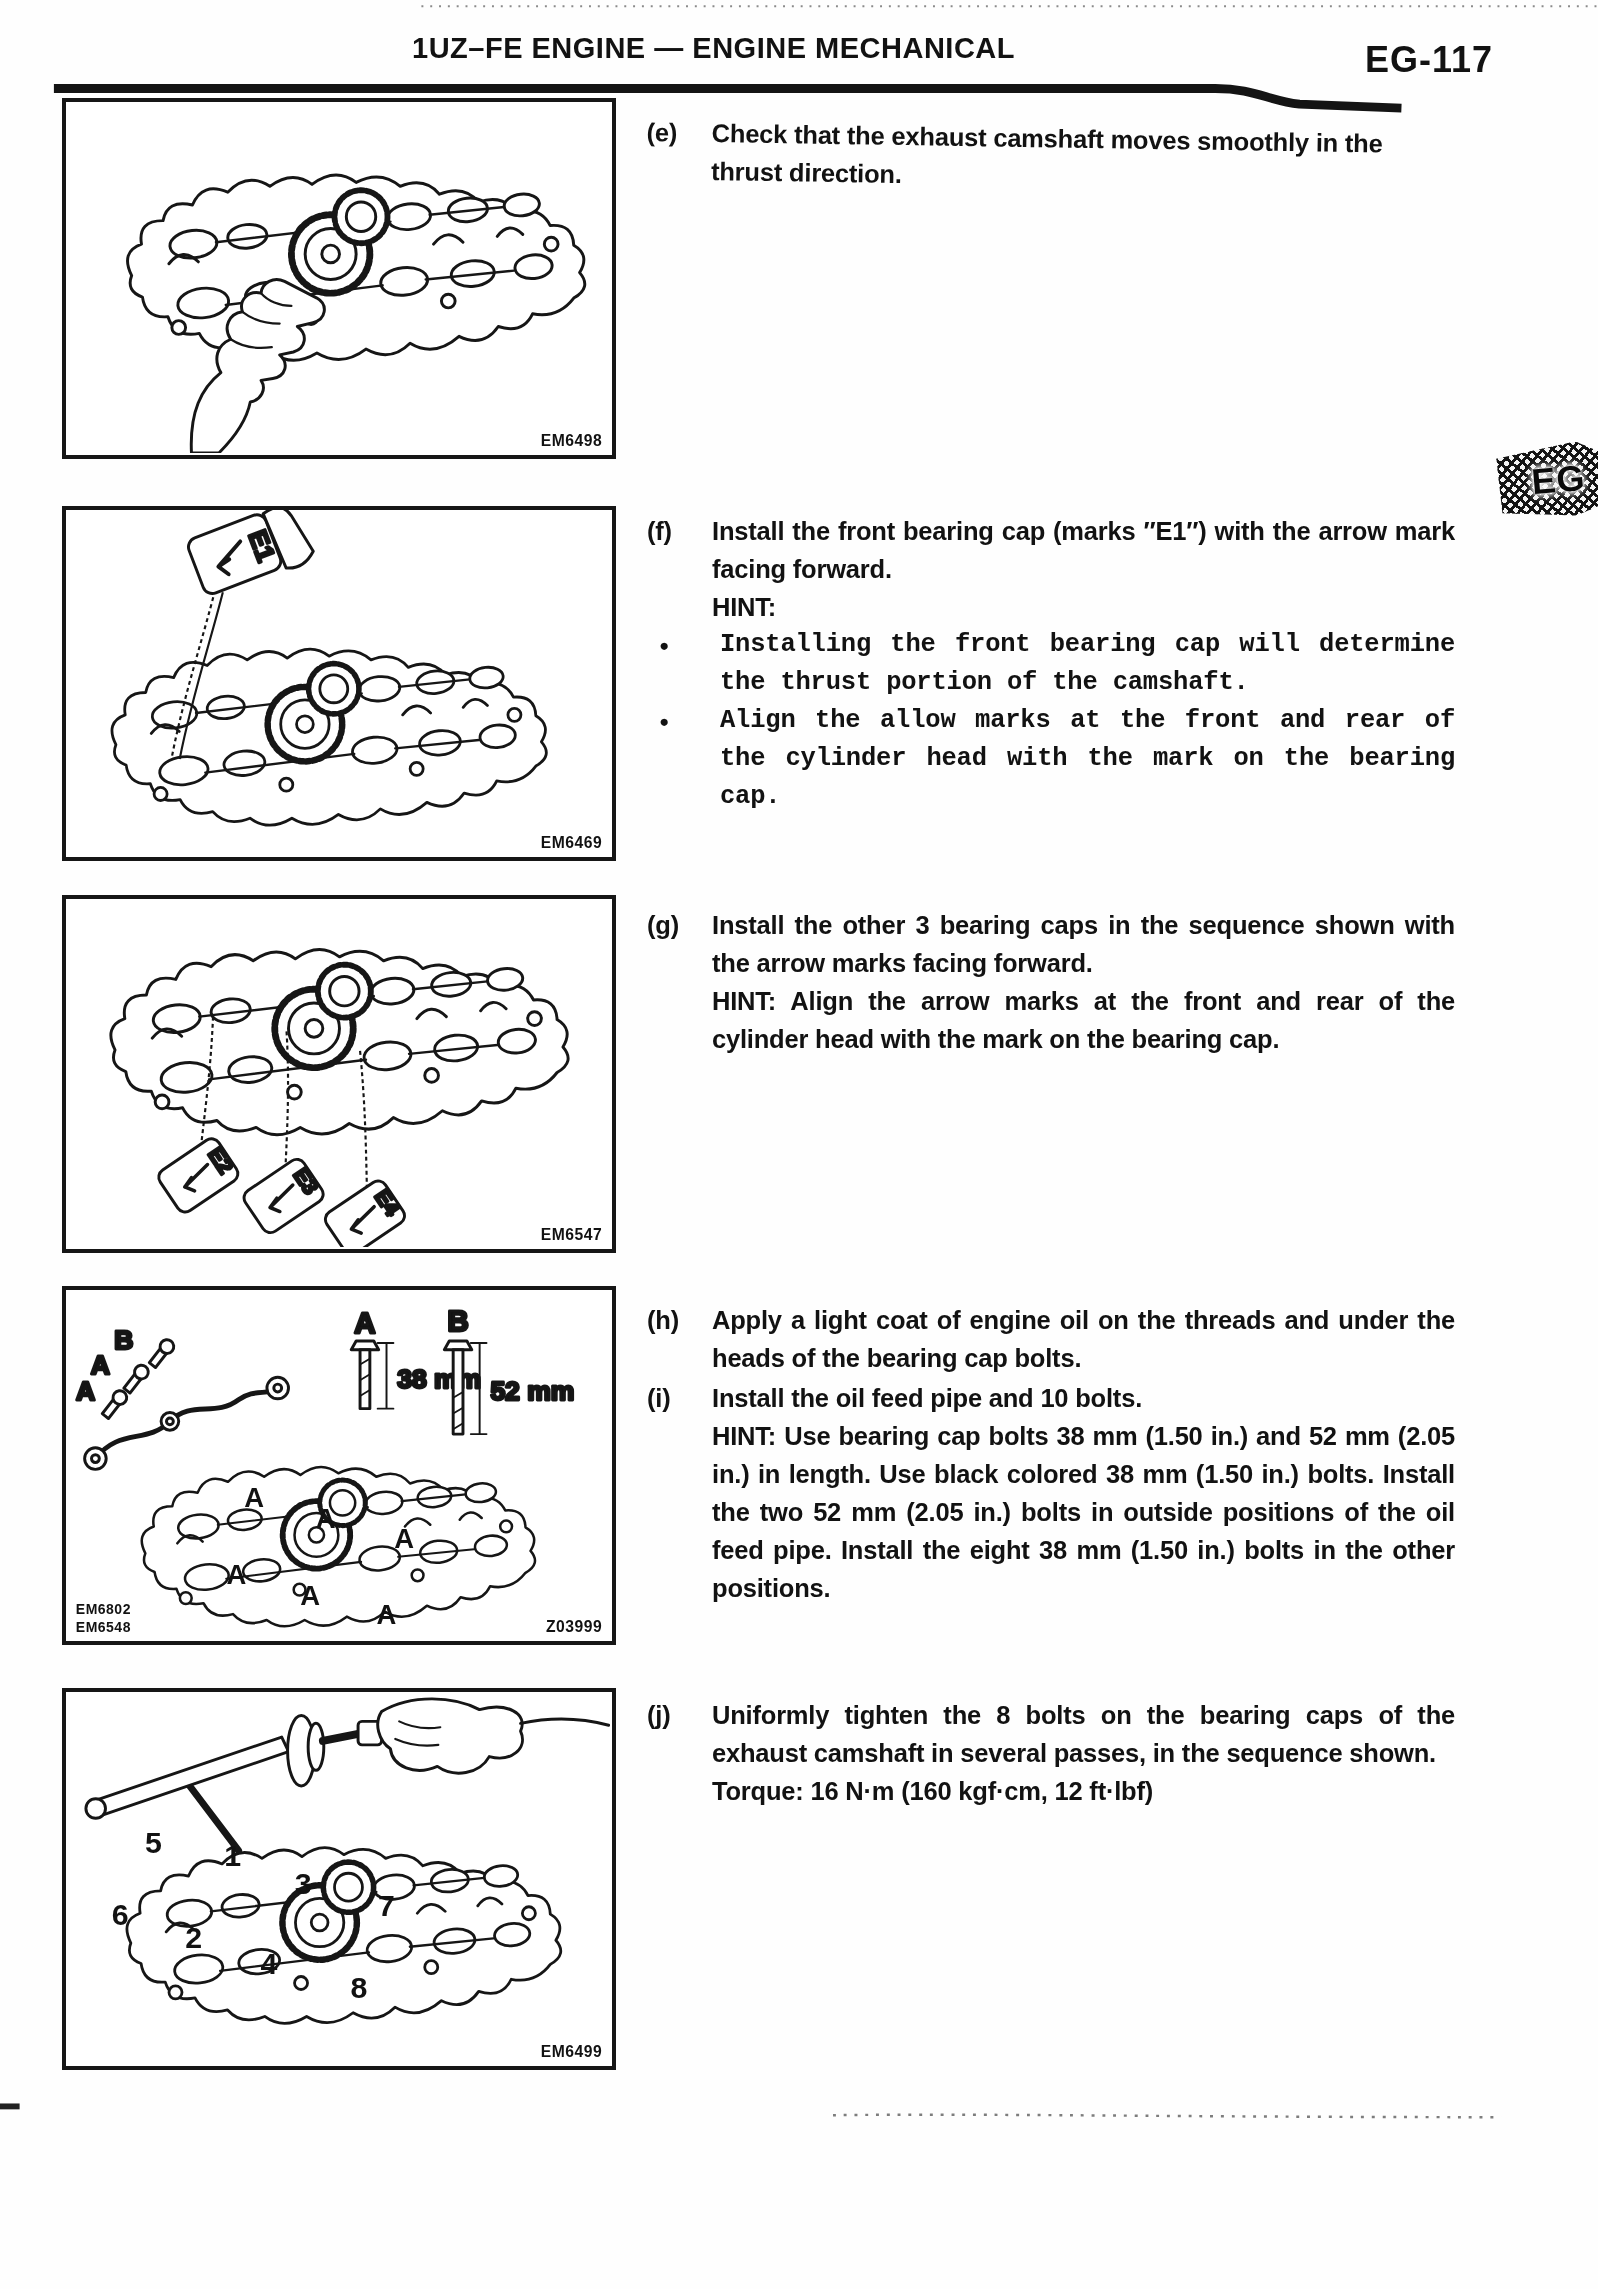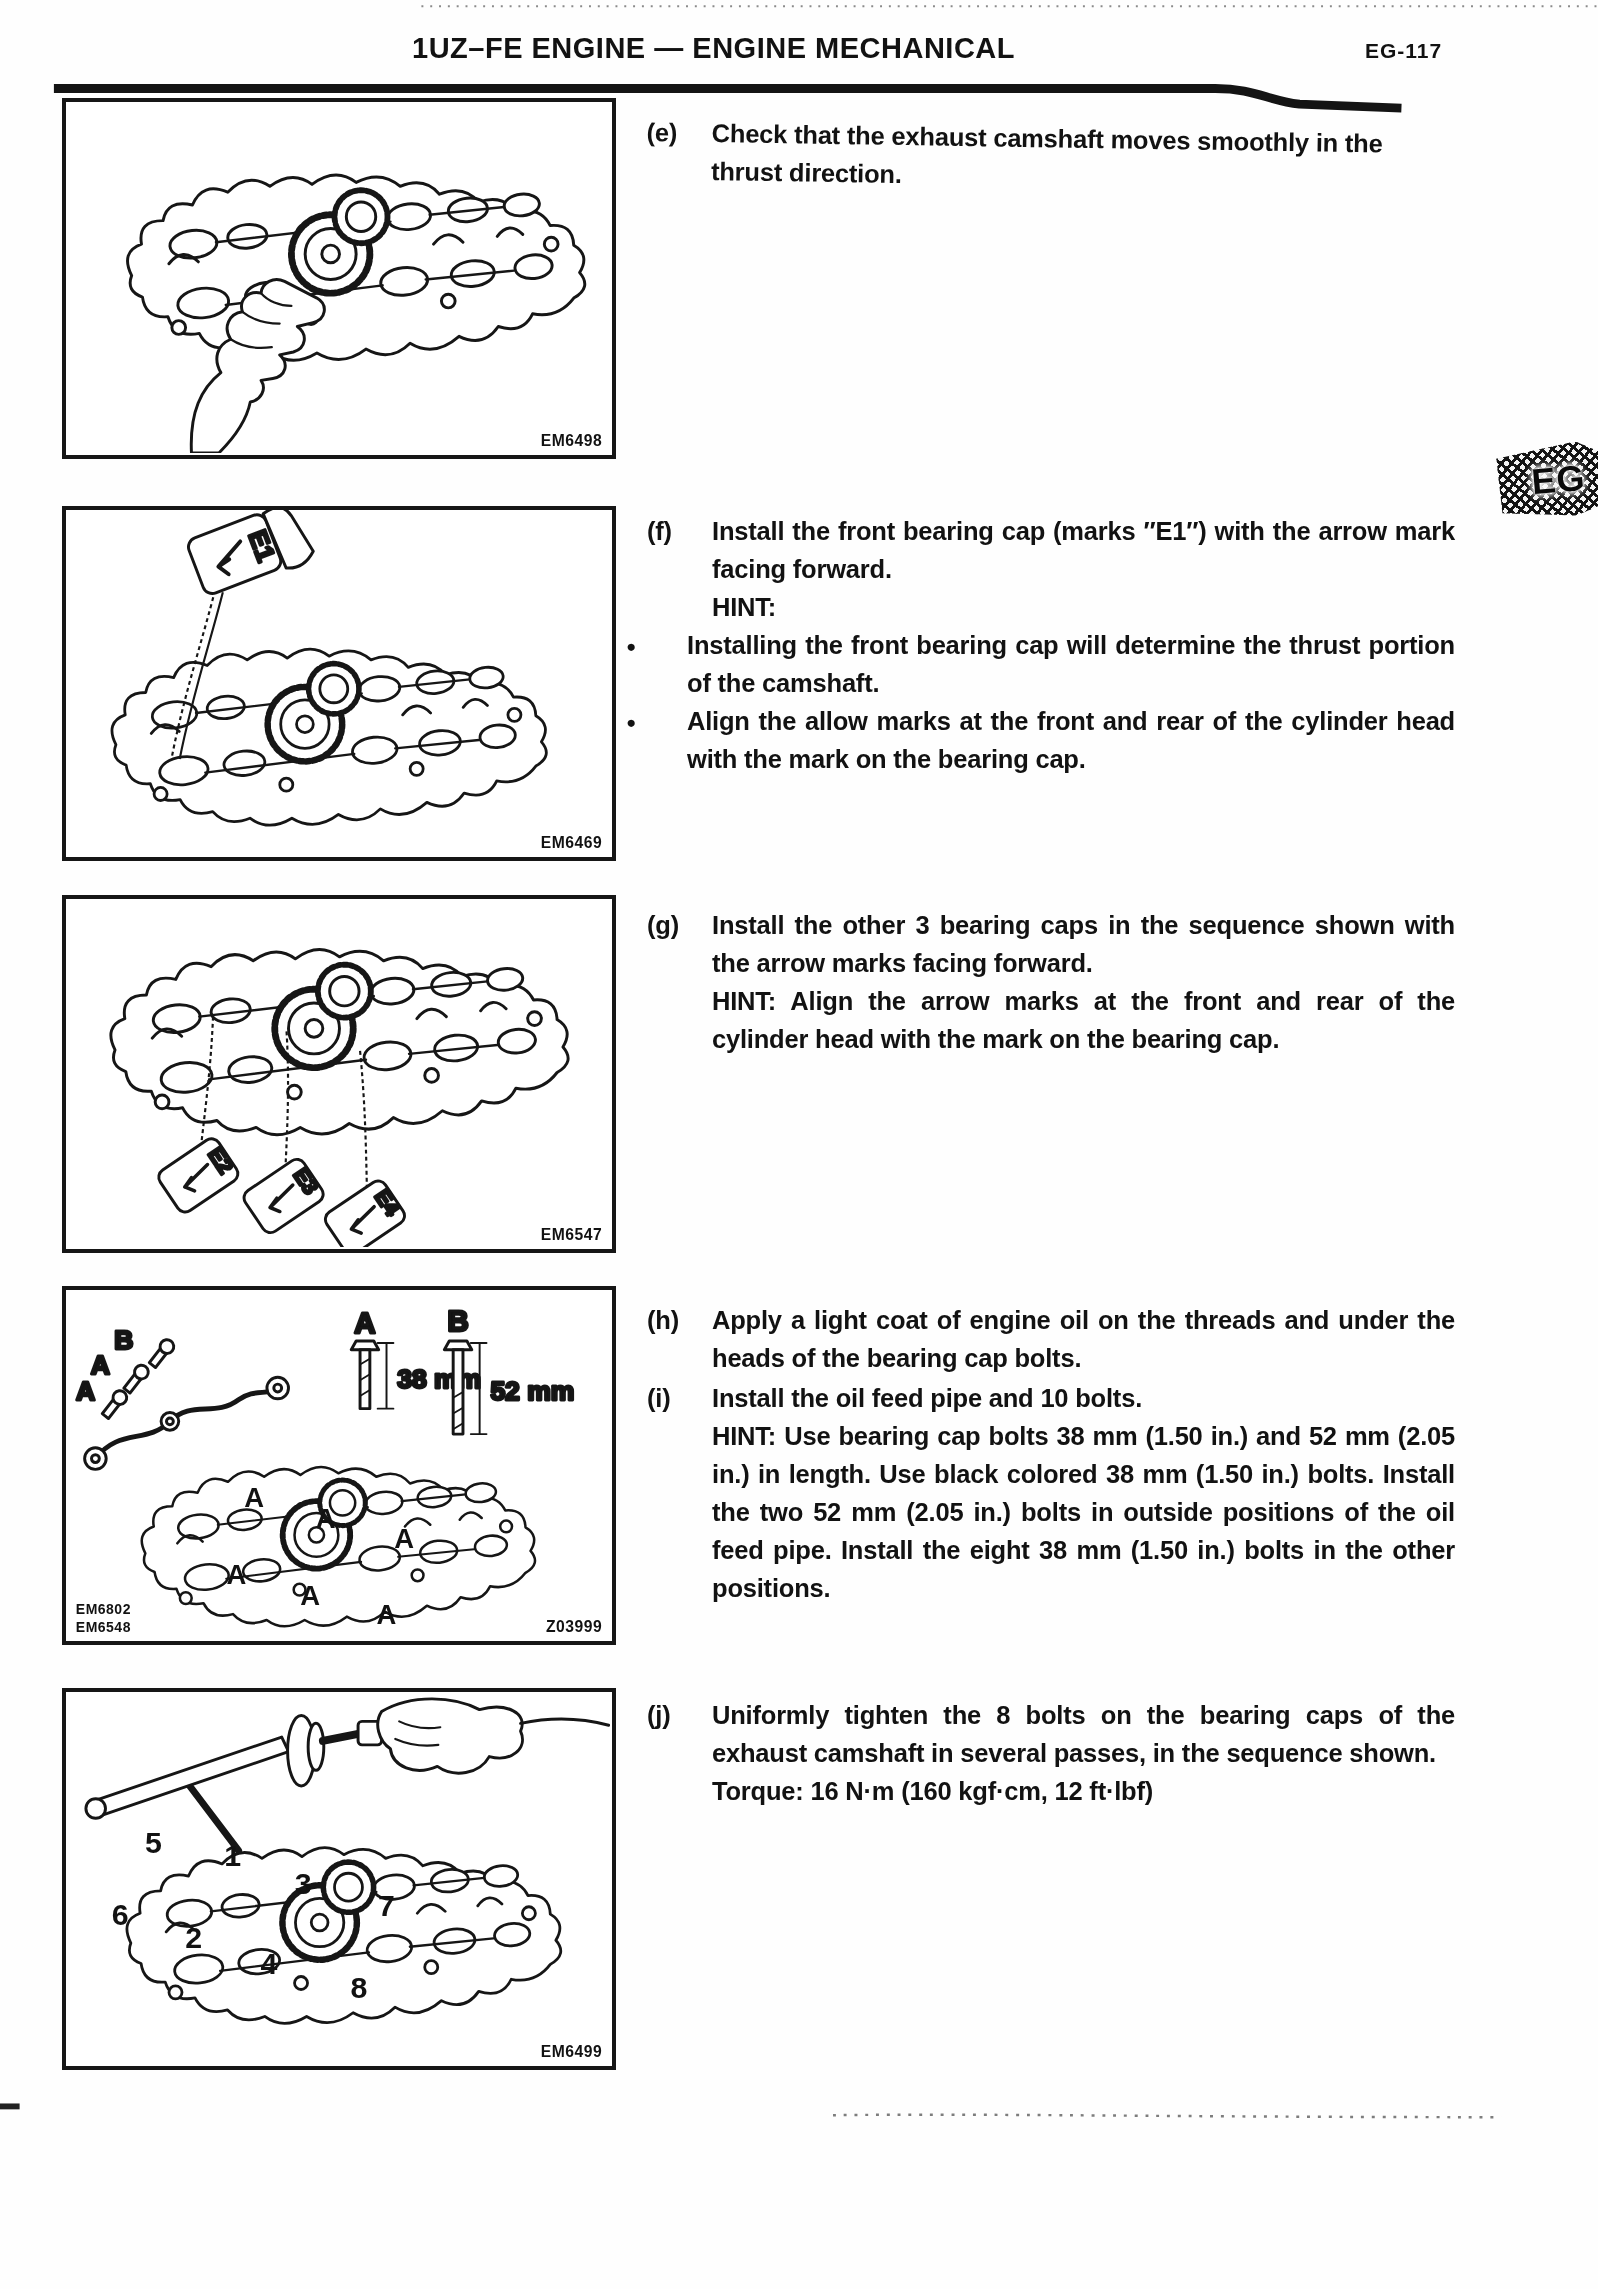--- a/index.html
+++ b/index.html
@@ -1,20 +1,20 @@
 <!DOCTYPE html>
 <html><head>
 <meta charset="utf-8">
 <style>
   html,body{margin:0;padding:0;background:#ffffff;}
   .page{position:relative;width:1598px;height:2290px;background:#fefefe;overflow:hidden;
         font-family:"Liberation Sans",sans-serif;color:#121212;font-weight:700;}
   
   .hdr-title{position:absolute;left:412px;top:32px;font-size:29px;letter-spacing:0.5px;white-space:nowrap;}
-  .hdr-page{position:absolute;left:1365px;top:39px;font-size:21px;letter-spacing:1px;white-space:nowrap;}
+  .hdr-page{position:absolute;left:1365px;top:39px;font-size:36px;letter-spacing:1px;white-space:nowrap;}
   .rules-layer{position:absolute;left:0;top:0;pointer-events:none;}
   
   .eg-tab{position:absolute;left:1496px;top:443px;width:125px;height:74px;transform:rotate(-5deg);
           background-color:#f4f4f4;
           background-image:repeating-linear-gradient(45deg,#141414 0 2.9px,transparent 2.9px 7.4px),
                            repeating-linear-gradient(135deg,#141414 0 2.9px,transparent 2.9px 7.4px);
           clip-path:polygon(2% 14%,66% 0%,100% 30%,97% 80%,62% 100%,3% 88%);
           display:flex;align-items:center;justify-content:center;}
   .eg-tab span{font-size:36px;letter-spacing:1px;color:#0a0a0a;
           text-shadow:0 0 2.9px #fff,0 0 4.9px #fff,0 0 7.8px #fff,0 0 9.8px #fff;}
@@ -25,21 +25,21 @@
   .figcode-left{position:absolute;left:9.8px;bottom:4.9px;font-size:14px;line-height:17.6px;letter-spacing:0.5px;}
   .sk{fill:#ffffff;stroke:#161616;stroke-width:3;stroke-linejoin:round;stroke-linecap:round;}
   .thin{fill:none;stroke:#161616;stroke-width:2.2;}
   .svgtxt{font-family:"Liberation Sans",sans-serif;font-weight:700;fill:#121212;}
   
   .step{position:absolute;left:647px;width:808px;font-size:25.5px;line-height:38px;letter-spacing:-0.2px;}
   .step-label{position:absolute;left:0;top:0;}
   .step-body{margin-left:65px;}
   .step-body p{margin:0;}
   .jt{text-align:justify;}
-  .bullet{position:relative;margin-left:40px;text-align:justify;}
+  .bullet{position:relative;margin-left:73px;text-align:justify;font-family:Liberation Mono, monospace;}
   .bullet::before{content:"●";position:absolute;left:-61px;top:2px;font-size:16.7px;}
   .tilt{transform:rotate(.9deg);transform-origin:left top;}
 </style>
 </head>
 <body>
 
 <div class="page">
 
   <svg width="0" height="0" style="position:absolute" aria-hidden="true">
     <defs>

